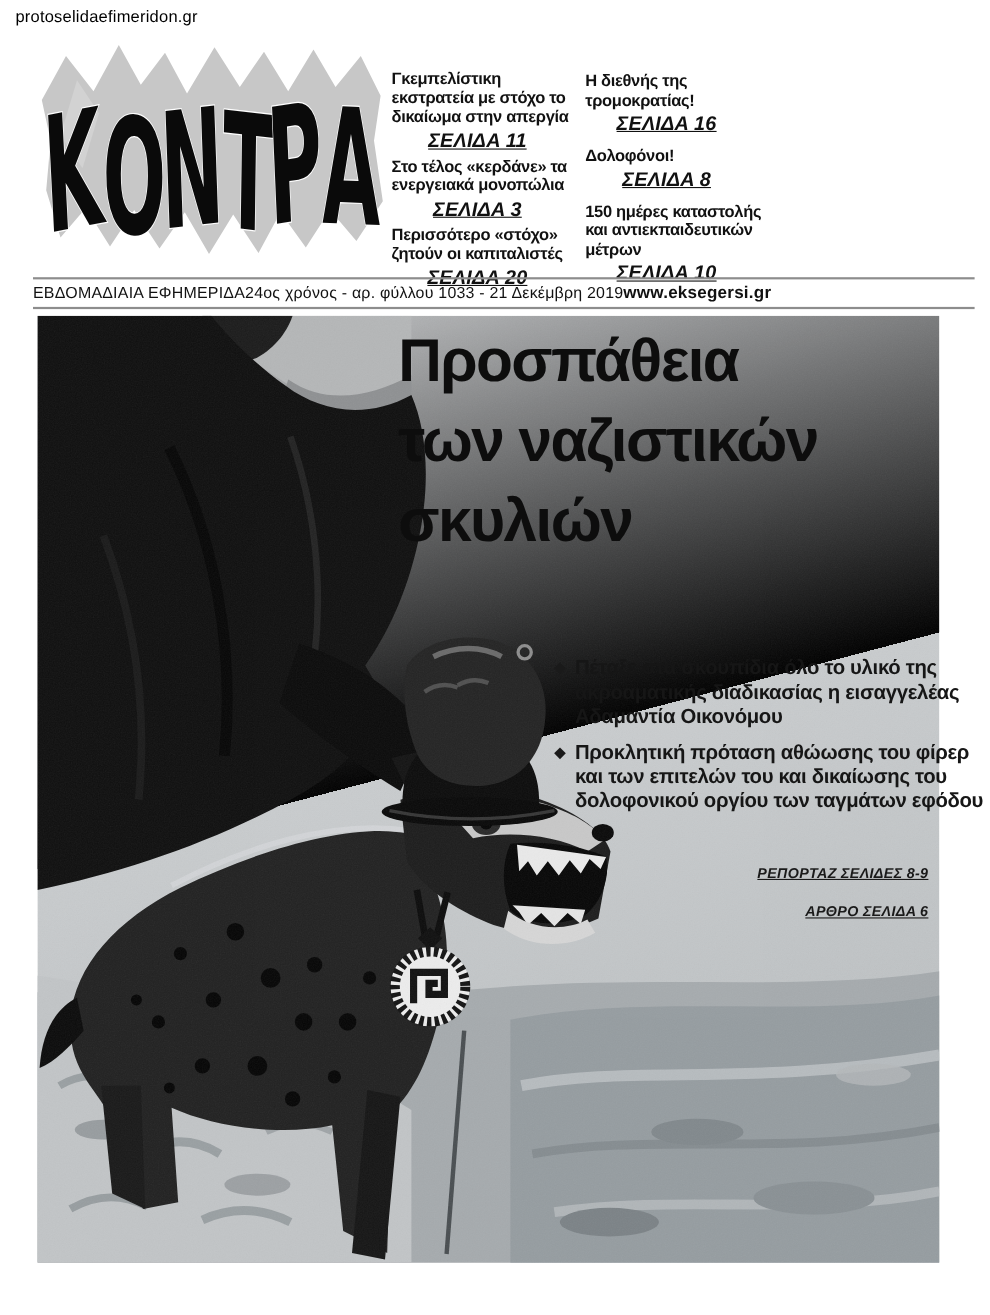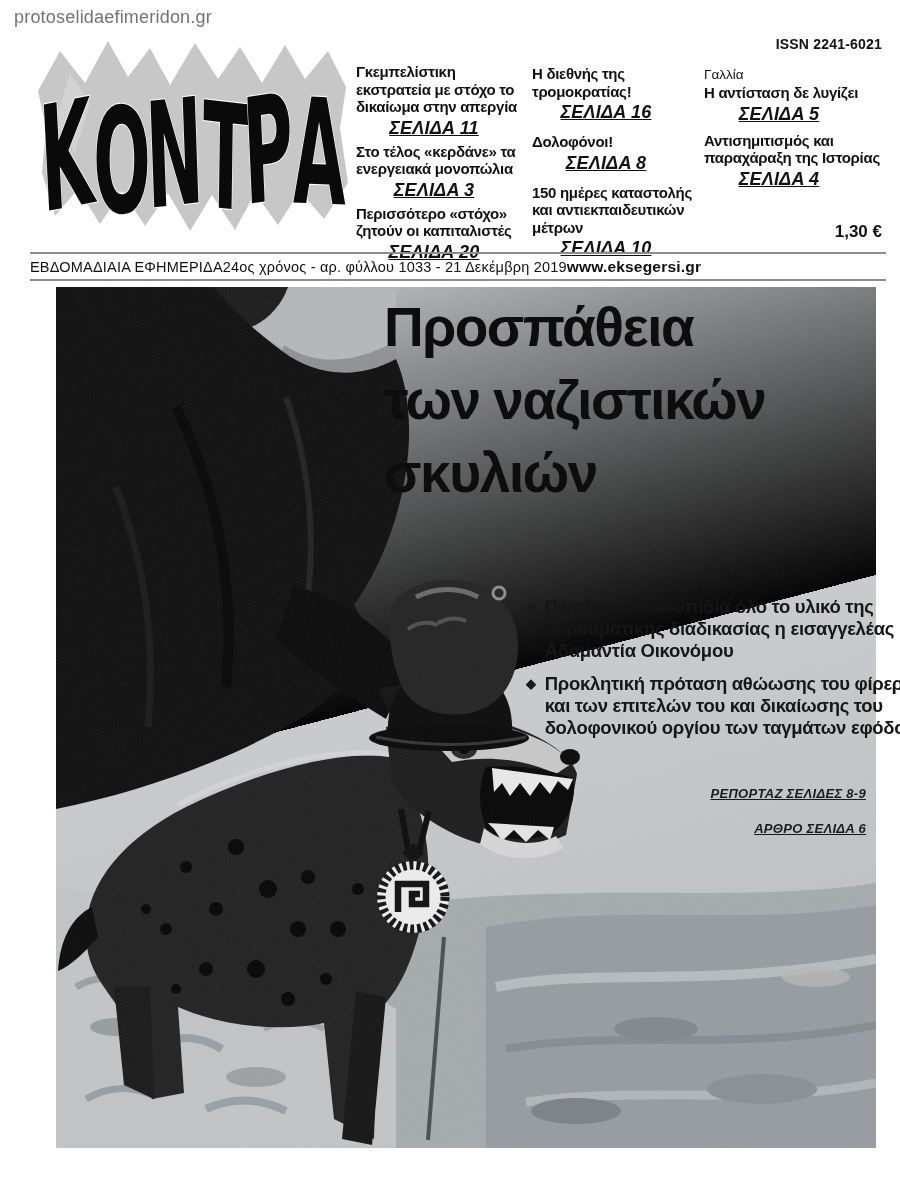--- a/index.html
+++ b/index.html
@@ -1,19 +1,19 @@
 <!DOCTYPE html>
 <html><head>
 <meta charset="utf-8">
 <style>
   html,body { margin:0; padding:0; background:#fff; }
   #page { position:relative; width:900px; height:1195px; background:#ffffff; overflow:hidden;
           font-family:"Liberation Sans", sans-serif; color:#111; }
 
-  .site-label { position:absolute; top:7px; left:14px; font-size:18px; color:#737373;
+  .site-label { position:absolute; top:7px; left:14px; font-size:15px; color:#000000;
                 letter-spacing:.2px; }
 
   
   .masthead { position:absolute; left:30px; top:33px; width:856px; height:213px; display:flex; }
   .logo-wrap { width:324px; flex:none; }
   .logo-wrap svg { display:block; }
 
   .col { box-sizing:border-box; }
   .col-1 { width:174px; padding:30px 4px 0 2px; }
   .col-2 { width:168px; padding:32px 4px 0 4px; }
@@ -33,21 +33,21 @@
 
   
   .issue-bar { position:absolute; left:30px; top:252px; width:856px; height:25px;
                border-top:2px solid #8d8d8d; border-bottom:2px solid #8d8d8d;
                display:flex; align-items:center; 
                font-size:14.5px; letter-spacing:.2px; }
   .issue-bar .type-label { font-weight:normal; }
   .issue-bar .website { font-weight:bold; font-size:15.5px; }
 
   
-  .photo { position:absolute; left:56px; top:287px; width:701px; height:861px; }
+  .photo { position:absolute; left:34px; top:287px; width:701px; height:861px; }
   .photo > svg { position:absolute; left:0; top:0; }
 
   .headline { position:absolute; left:328px; top:4px; width:490px;
               font-weight:bold; font-size:55px; line-height:1.33; letter-spacing:-1.5px;
               color:#0d0d0d; }
   .bullets  { position:absolute; left:470px; top:309px; width:398px; }
   .bullet   { display:flex; gap:9px; margin-bottom:12px;
               font-weight:bold; font-size:18.5px; line-height:1.18; letter-spacing:-0.3px;
               color:#161616; }
   .bullet-icon { flex:none; font-size:13px; padding-top:3px; color:#1a1a1a; }
@@ -101,33 +101,20 @@
         <div class="story">
           <div class="story-title">Δολοφόνοι!</div>
           <div class="story-page">ΣΕΛΙΔΑ 8</div>
         </div>
         <div class="story">
           <div class="story-title">150 ημέρες καταστολής και αντιεκπαιδευτικών μέτρων</div>
           <div class="story-page">ΣΕΛΙΔΑ 10</div>
         </div>
       </div>
 
-      <div class="col col-3">
-        <div class="issn">ISSN 2241-6021</div>
-        <div class="story">
-          <div class="kicker">Γαλλία</div>
-          <div class="story-title">Η αντίσταση δε λυγίζει</div>
-          <div class="story-page">ΣΕΛΙΔΑ 5</div>
-        </div>
-        <div class="story">
-          <div class="story-title">Αντισημιτισμός και παραχάραξη της Ιστορίας</div>
-          <div class="story-page">ΣΕΛΙΔΑ 4</div>
-        </div>
-        <div class="price">1,30 €</div>
-      </div>
     </div>
 
     <div class="issue-bar">
       <span class="type-label">ΕΒΔΟΜΑΔΙΑΙΑ ΕΦΗΜΕΡΙΔΑ</span>
       <span class="issue-info">24ος χρόνος - αρ. φύλλου 1033 - 21 Δεκέμβρη 2019</span>
       <span class="website">www.eksegersi.gr</span>
     </div>
 
     <div class="photo">
 

